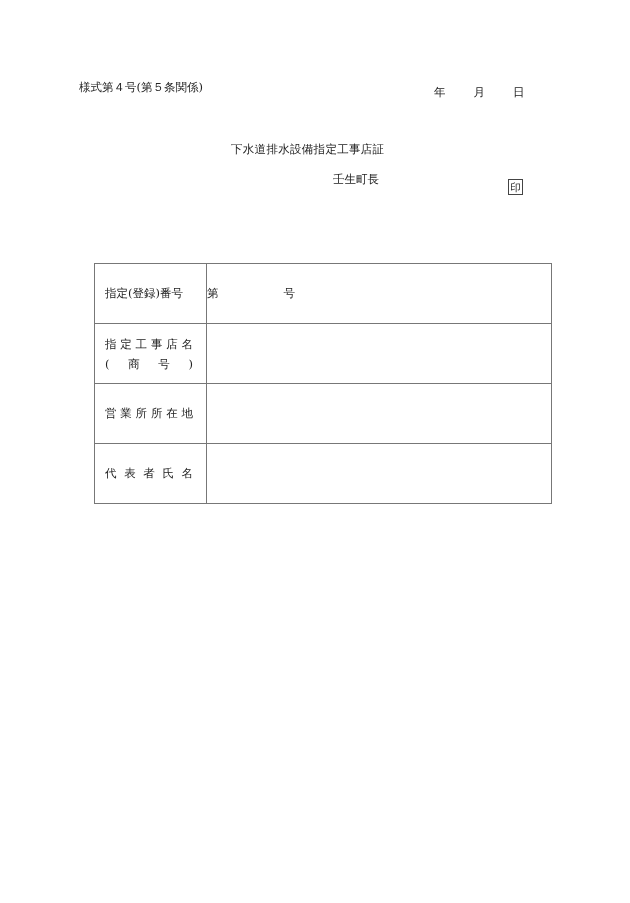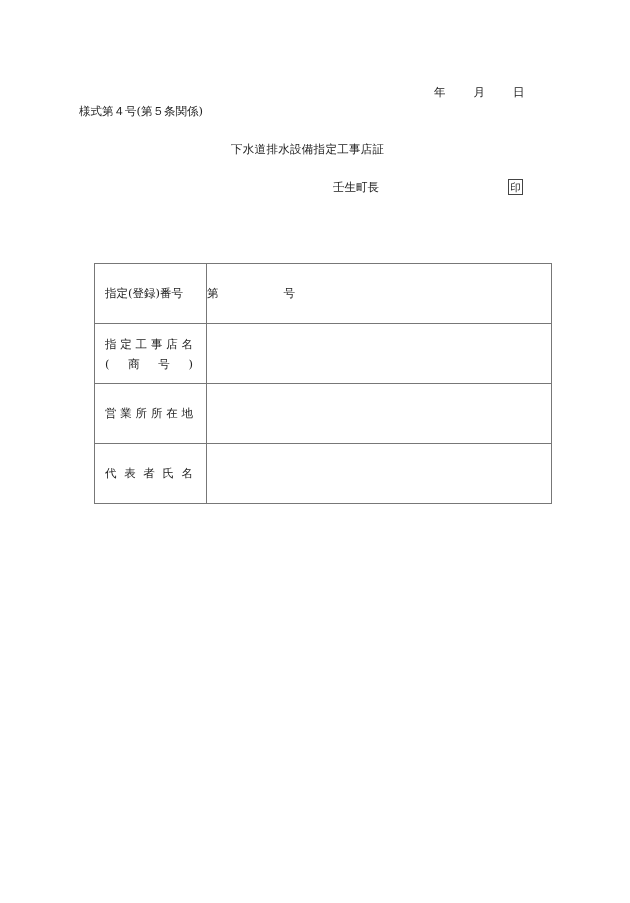--- a/index.html
+++ b/index.html
@@ -3,25 +3,25 @@
 <meta charset="utf-8">
 <style>
   html, body { margin: 0; padding: 0; }
   body {
     width: 630px; height: 903px; background: #ffffff; position: relative;
     font-family: "DejaVu Serif", "Liberation Serif", serif; color: #222;
     overflow: hidden;
   }
   .abs { position: absolute; white-space: nowrap; }
   .t12 { font-size: 11.5px; }
-  #form-label { left: 79px; top: 80px; margin-top: 24px; }
+  #form-label { left: 79px; top: 80px; }
   #date-line { left: 434px; top: 85px; word-spacing: 0; }
   #date-line span { display: inline-block; }
   #title { left: 231px; top: 142px; letter-spacing: 0.3px; font-family: Liberation Serif, serif; }
-  #mayor { left: 333px; top: 180px; }
+  #mayor { left: 333px; top: 172px; }
   #seal {
     left: 508px; top: 179px; width: 13px; height: 14px;
     border: 1px solid #444; font-size: 10.5px; line-height: 14px; text-align: center;
   }
   #body-text { left: 89px; top: 221px; line-height: 20px; white-space: normal; width: 470px; }
   #body-text .indent { padding-left: 12px; }
   table#cert-table {
     position: absolute; left: 94px; top: 263px; width: 458px;
     border-collapse: collapse; border: 1px solid #777;
   }

